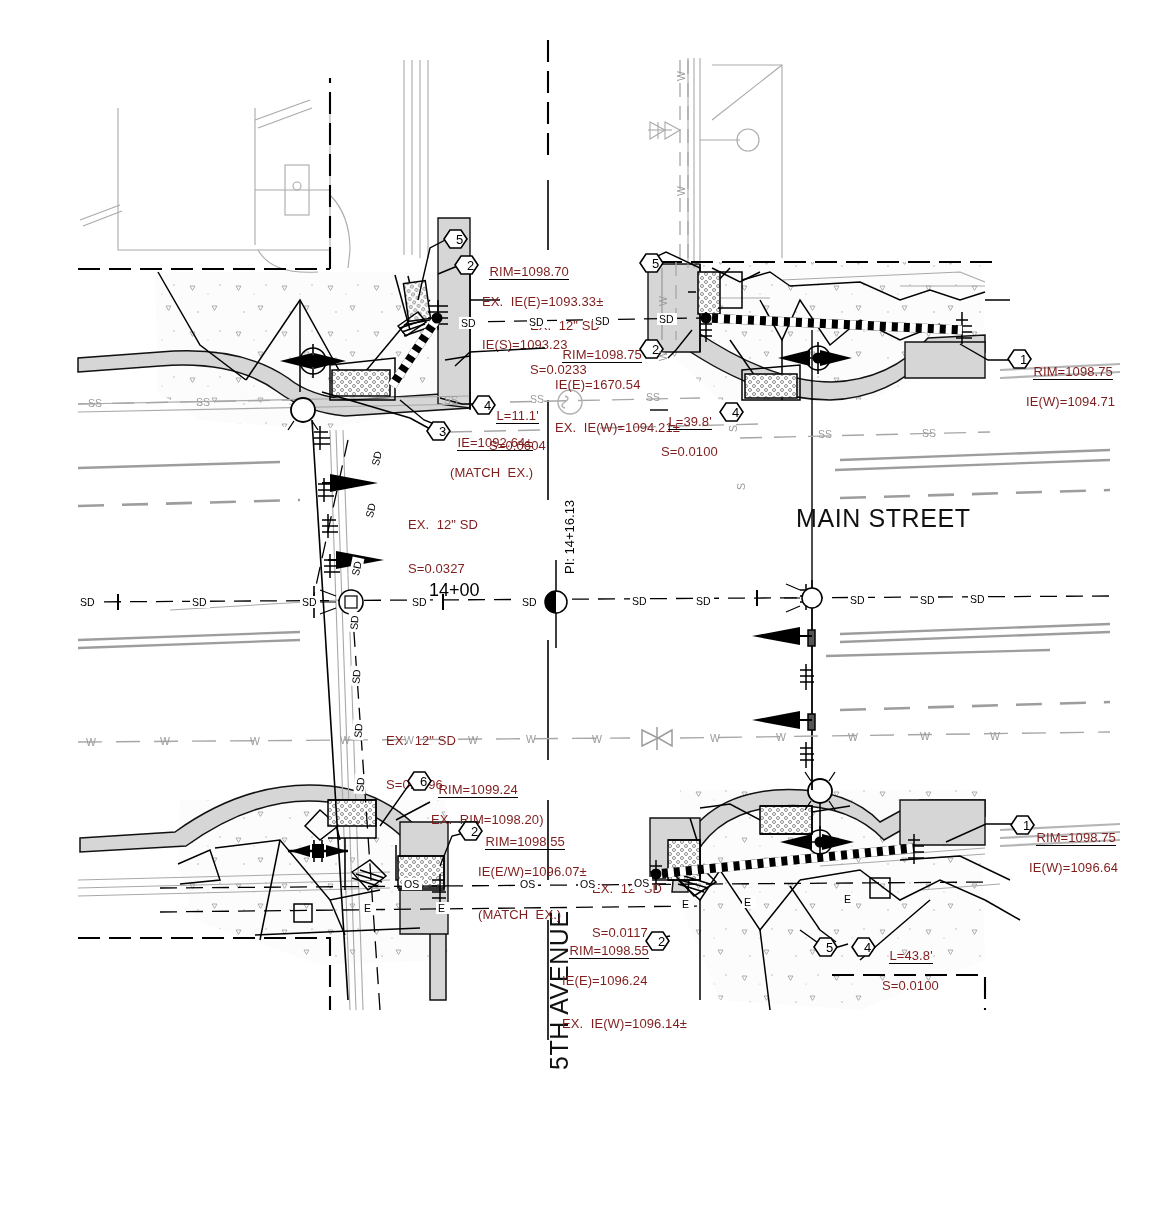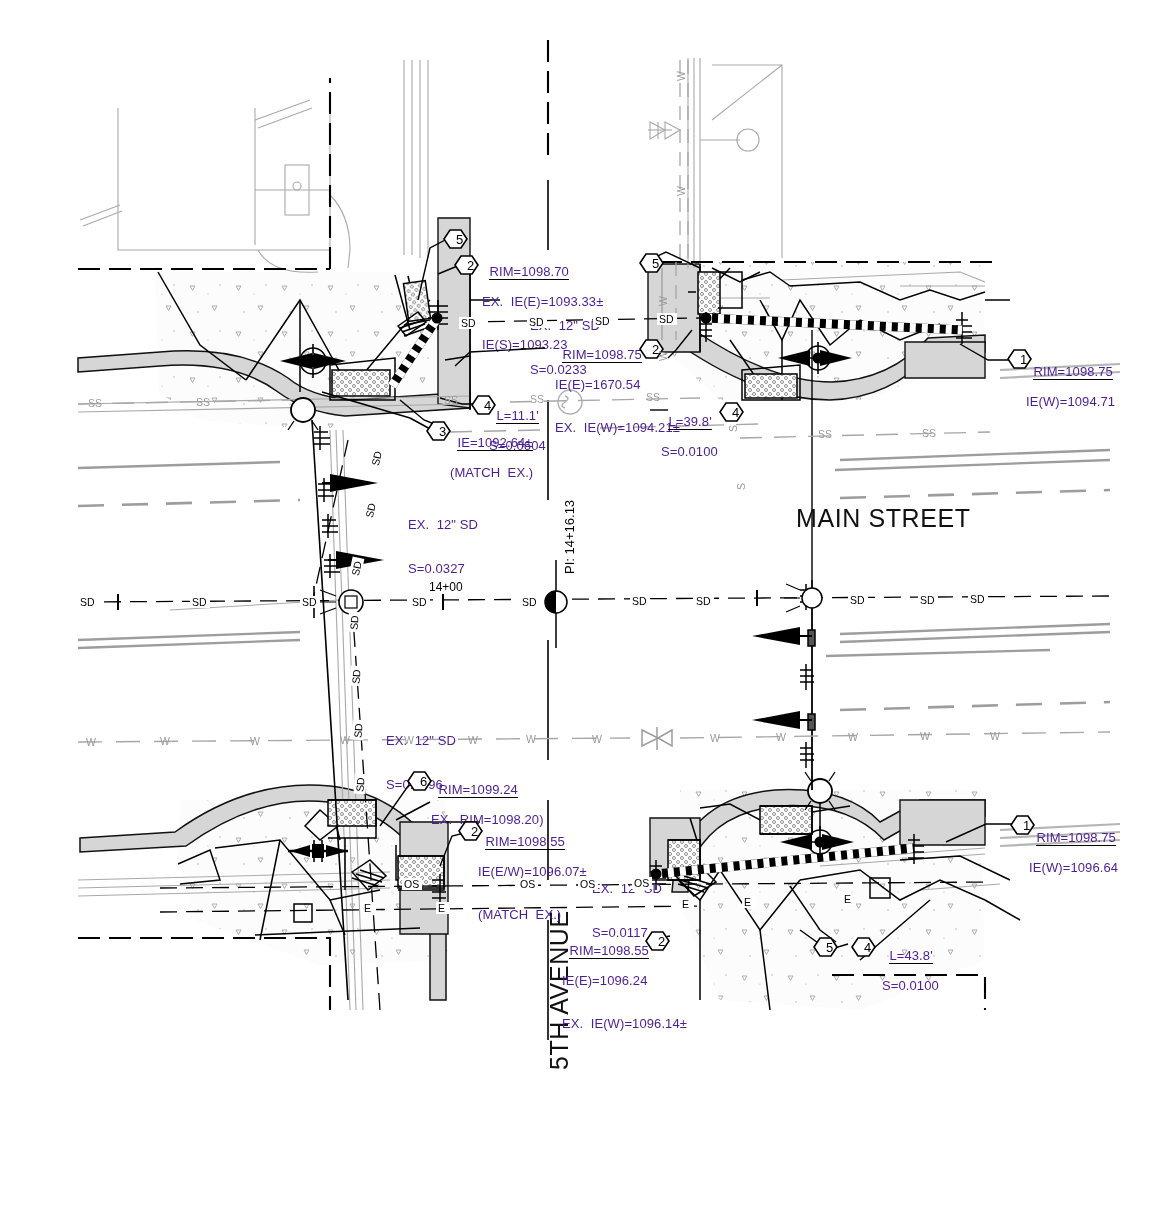--- a/index.html
+++ b/index.html
@@ -22,40 +22,40 @@
     position: absolute;
     left: 0;
     top: 0;
     width: 1170px;
     height: 1207px;
     display: block;
   }
   .ann {
     position: absolute;
     font-family: "Liberation Sans", sans-serif;
-    color: #4c1d95;
+    color: #7f1d1d;
     white-space: pre;
     line-height: 1.12;
   }
   .ann-13 { font-size: 13px; letter-spacing: 0.1px; }
   .street-label {
     position: absolute;
     font-family: "Liberation Sans", sans-serif;
     font-size: 25px;
     color: #111111;
     letter-spacing: 0.6px;
     white-space: pre;
   }
   .street-vert {
     transform-origin: 0 0;
     transform: rotate(-90deg);
   }
   .sta-label {
     position: absolute;
-    font-size: 12px;
+    font-size: 18px;
     font-family: "Liberation Sans", sans-serif;
     white-space: pre;
   }
   .pi-label {
     position: absolute;
     font-size: 13px;
     font-family: "Liberation Sans", sans-serif;
     white-space: pre;
     transform-origin: 0 0;
     transform: rotate(-90deg);

